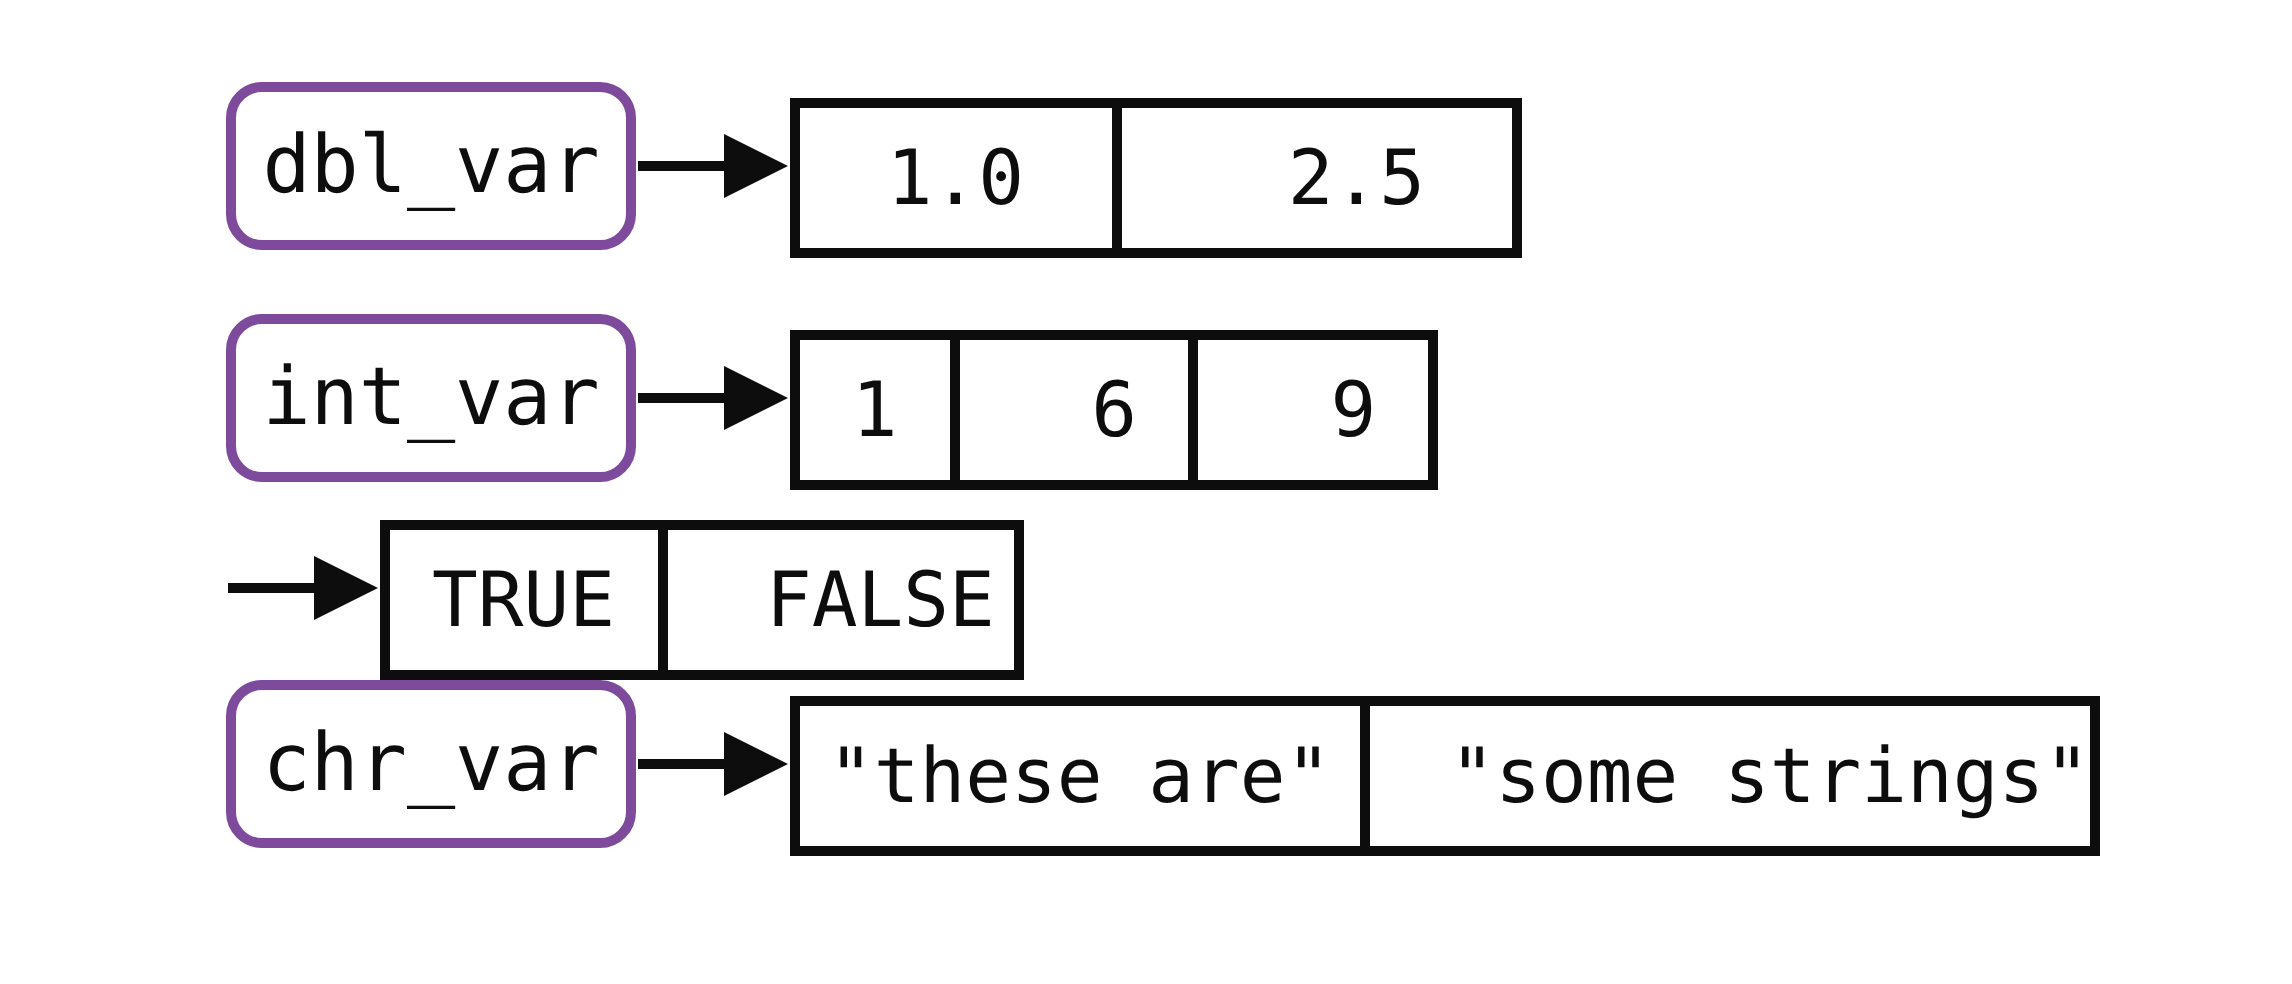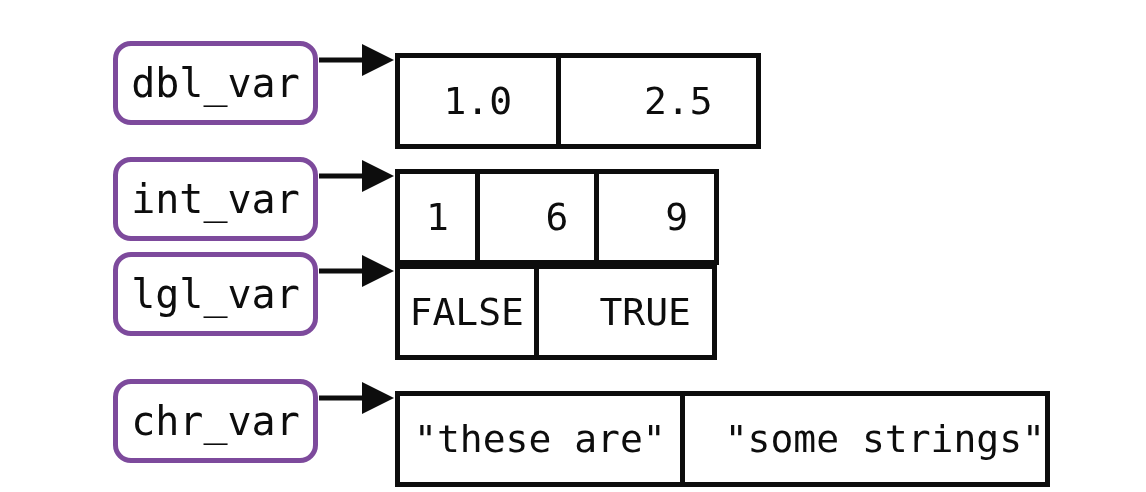--- a/index.html
+++ b/index.html
@@ -16,20 +16,21 @@
     background:var(--bg);
     font-family:"DejaVu Sans Mono","Liberation Mono",monospace;
     color:var(--ink);
     overflow:hidden;
   }
   .row{
     position:absolute;
     left:113px;
     height:84px;
     display:flex;
+    align-items:center;
   }
   .varbox{
     width:205px;
     height:84px;
     border:5px solid var(--purple);
     border-radius:18px;
     background:var(--bg);
     display:flex;
     align-items:center;
     justify-content:center;
@@ -38,21 +39,21 @@
   .vlabel{
     font-size:40px;
     line-height:1;
     white-space:pre;
   }
   .arrow{
     flex:0 0 auto;
     display:block;
   }
   .cells{
-    height:96px;
+    height:80px;
     border:5px solid var(--ink);
     background:var(--bg);
     display:flex;
     align-items:stretch;
     flex:0 0 auto;
     margin-top:12px;
   }
   .cell{
     display:flex;
     align-items:center;
@@ -103,34 +104,31 @@
       <polygon points="44,3 44,35 76,19" style="fill:var(--ink)"></polygon>
     </svg>
     <div class="cells cells-r1">
       <div class="cell">1</div>
       <div class="cell">6</div>
       <div class="cell">9</div>
     </div>
   </div>
 
   <div class="row" style="top:252px">
-    <div class="varbox">
-      <span class="vlabel">lgl_var</span>
-    </div>
     <svg class="arrow" width="77" height="38" viewBox="0 0 77 38">
       <line x1="1" y1="19" x2="48" y2="19" style="stroke:var(--ink);stroke-width:5"></line>
       <polygon points="44,3 44,35 76,19" style="fill:var(--ink)"></polygon>
     </svg>
     <div class="cells cells-r2">
+      <div class="cell">TRUE</div>
       <div class="cell">FALSE</div>
-      <div class="cell">TRUE</div>
     </div>
   </div>
 
-  <div class="row" style="top:379px">
+  <div class="row" style="top:340px">
     <div class="varbox">
       <span class="vlabel">chr_var</span>
     </div>
     <svg class="arrow" width="77" height="38" viewBox="0 0 77 38">
       <line x1="1" y1="19" x2="48" y2="19" style="stroke:var(--ink);stroke-width:5"></line>
       <polygon points="44,3 44,35 76,19" style="fill:var(--ink)"></polygon>
     </svg>
     <div class="cells cells-r3">
       <div class="cell">"these are"</div>
       <div class="cell">"some strings"</div>

